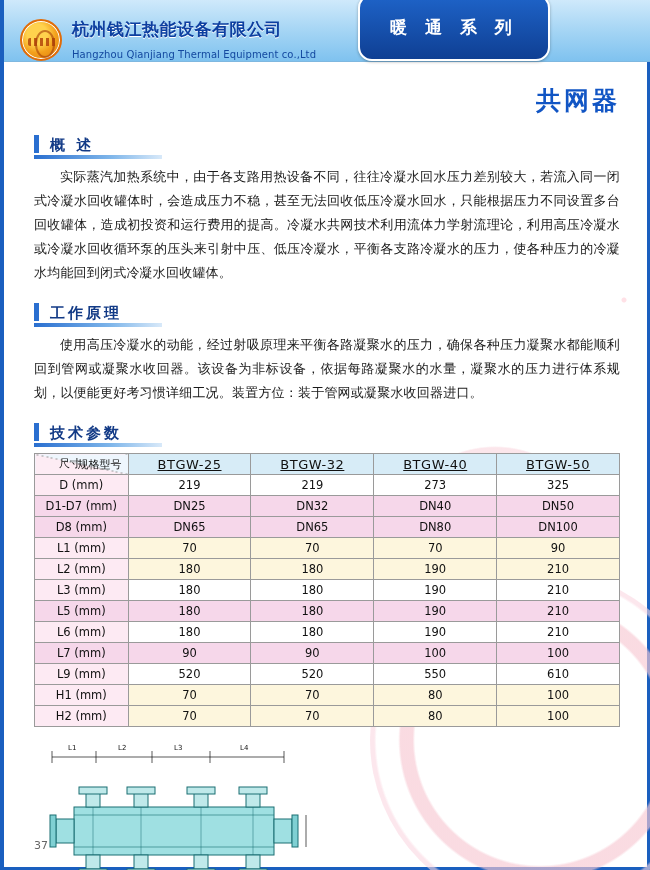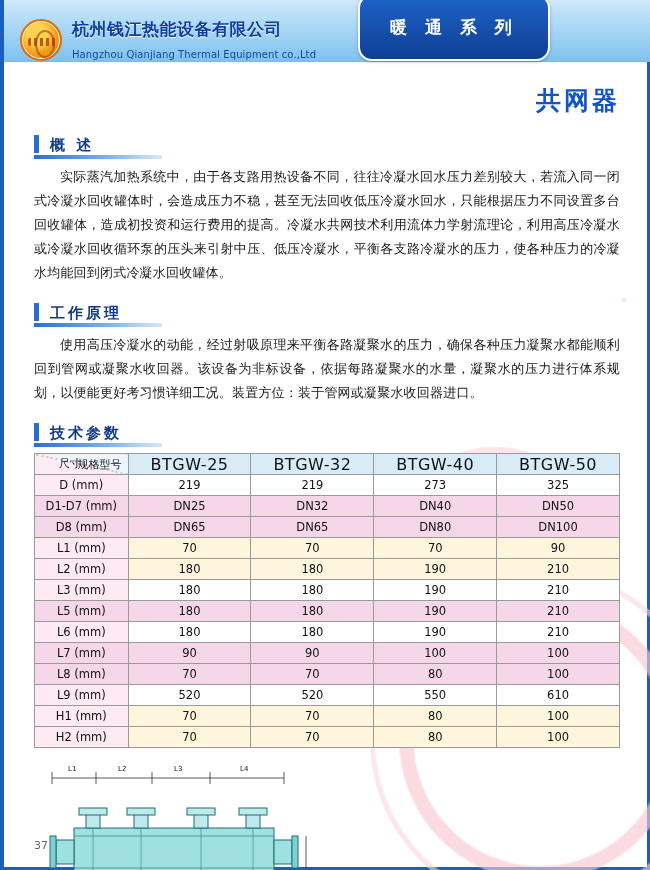--- a/index.html
+++ b/index.html
@@ -139,21 +139,21 @@
     padding: 0 2px;
     font-weight: normal;
   }
   .corner-cell {
     position: relative; width: 16%; height: 42px;
     background: linear-gradient(to top right, #fdecf4 49.5%, #9a9a9a 49.5%, #9a9a9a 50.5%, #eef6fd 50.5%);
   }
   .corner-cell .tl { position:absolute; left:24px; bottom:3px; font-size: 11px; }
   .corner-cell .br { position:absolute; right:6px; top:3px; font-size: 11px; }
   th.model-head {
-    background: #d7ecf7; height: 42px; font-size: 16px; letter-spacing: .5px;
+    background: #d7ecf7; height: 42px; font-size: 13px; letter-spacing: .5px; text-decoration: underline;
   }
   td.rowlabel { background: #fdeaf3; }
   tr.tint-yellow td { background: #fdf6dd; }
   tr.tint-white td { background: #ffffff; }
   tr.tint-pink td.rowlabel,
   tr.tint-blue td.rowlabel,
   tr.tint-yellow td.rowlabel,
   tr.tint-white td.rowlabel { background: #fdeaf3; }
   tr.tint-pink2 td { background: #f6d7ea; }
   tr.tint-pink2 td.rowlabel { background: #f6d7ea; }
@@ -281,27 +281,20 @@
             <td>190</td>
             <td>210</td>
           </tr>
           <tr class="tint-pink2">
             <td class="rowlabel">L7 (mm)</td>
             <td>90</td>
             <td>90</td>
             <td>100</td>
             <td>100</td>
           </tr>
-          <tr class="tint-pink2">
-            <td class="rowlabel">L8 (mm)</td>
-            <td>70</td>
-            <td>70</td>
-            <td>80</td>
-            <td>100</td>
-          </tr>
           <tr class="tint-white">
             <td class="rowlabel">L9 (mm)</td>
             <td>520</td>
             <td>520</td>
             <td>550</td>
             <td>610</td>
           </tr>
           <tr class="tint-yellow">
             <td class="rowlabel">H1 (mm)</td>
             <td>70</td>

